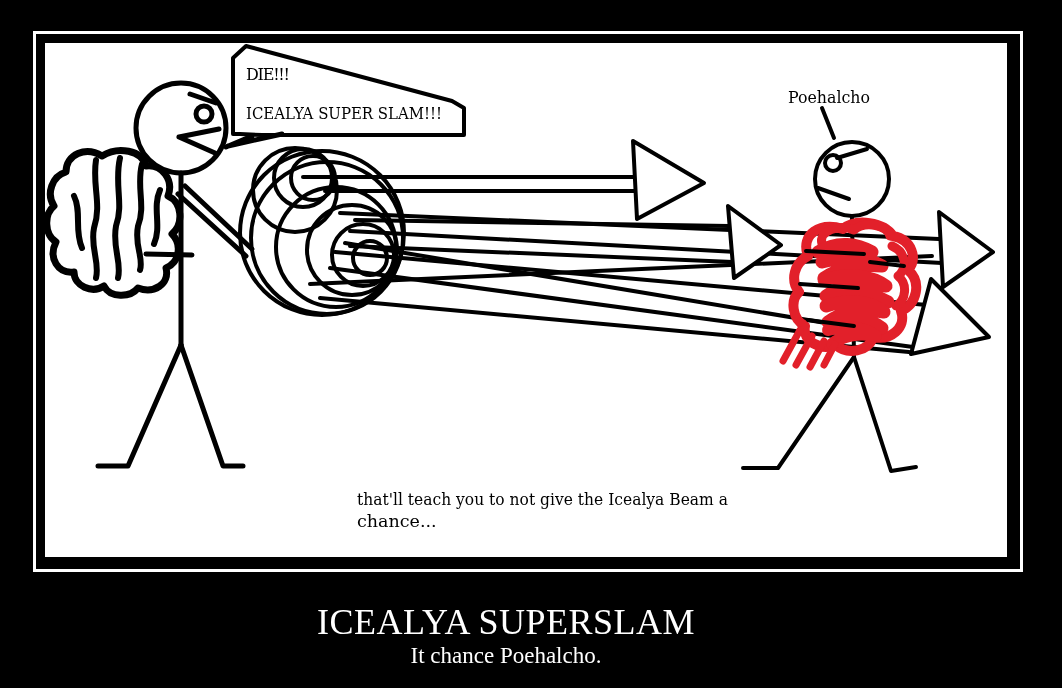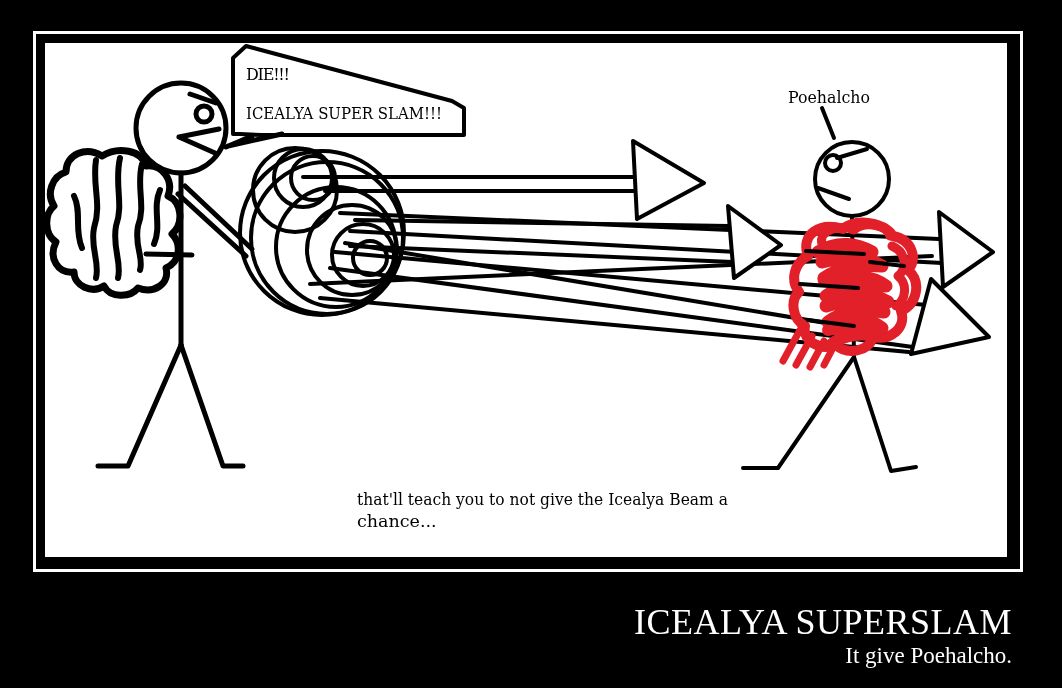--- a/index.html
+++ b/index.html
@@ -11,21 +11,21 @@
   .poster{position:relative;width:1062px;height:586px;background:var(--background);}
   .frame{position:absolute;left:33px;top:31px;width:984px;height:535px;
          border:3px solid var(--frame);}
   .canvas{position:absolute;left:45px;top:43px;width:962px;height:514px;
           background:var(--canvas);}
   .canvas svg{display:block;}
   .ink{stroke:var(--ink);fill:none;stroke-linecap:round;stroke-linejoin:round;}
   .ink-solid{stroke:var(--ink);fill:var(--canvas);stroke-linejoin:round;}
   .red{stroke:var(--wound-red);fill:none;stroke-linecap:round;stroke-linejoin:round;}
   .draw-text{fill:var(--ink);font-family:"DejaVu Serif",serif;}
-  .caption{position:absolute;left:0;top:601px;width:1012px;text-align:right;
+  .caption{position:absolute;left:0;top:601px;width:1012px;text-align:center;
            color:var(--caption-text);font-family:"Liberation Serif",serif;}
   .caption-title{font-size:36px;line-height:42px;letter-spacing:0.5px;}
   .caption-subtitle{font-size:23px;line-height:26px;}
 </style>
 </head>
 <body>
 
 <div class="poster">
 
   <div class="frame"></div>
@@ -137,16 +137,16 @@
 
       <g>
         <text class="draw-text" x="357" y="505" font-size="17.5" textLength="371" lengthAdjust="spacingAndGlyphs">that'll teach you to not give the Icealya Beam a</text>
         <text class="draw-text" x="357" y="527" font-size="17.5">chance...</text>
       </g>
     </svg>
   </div>
 
   <div class="caption">
     <div class="caption-title">ICEALYA SUPERSLAM</div>
-    <div class="caption-subtitle">It give Poehalcho.</div>
+    <div class="caption-subtitle">It chance Poehalcho.</div>
   </div>
 
 </div>
 
 </body></html>

